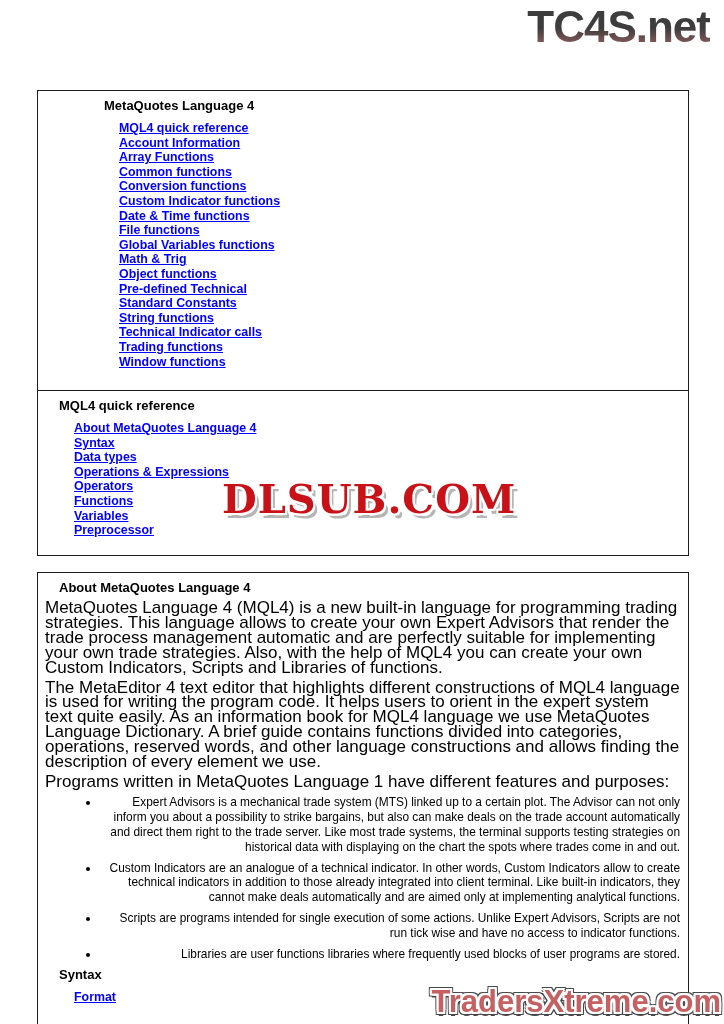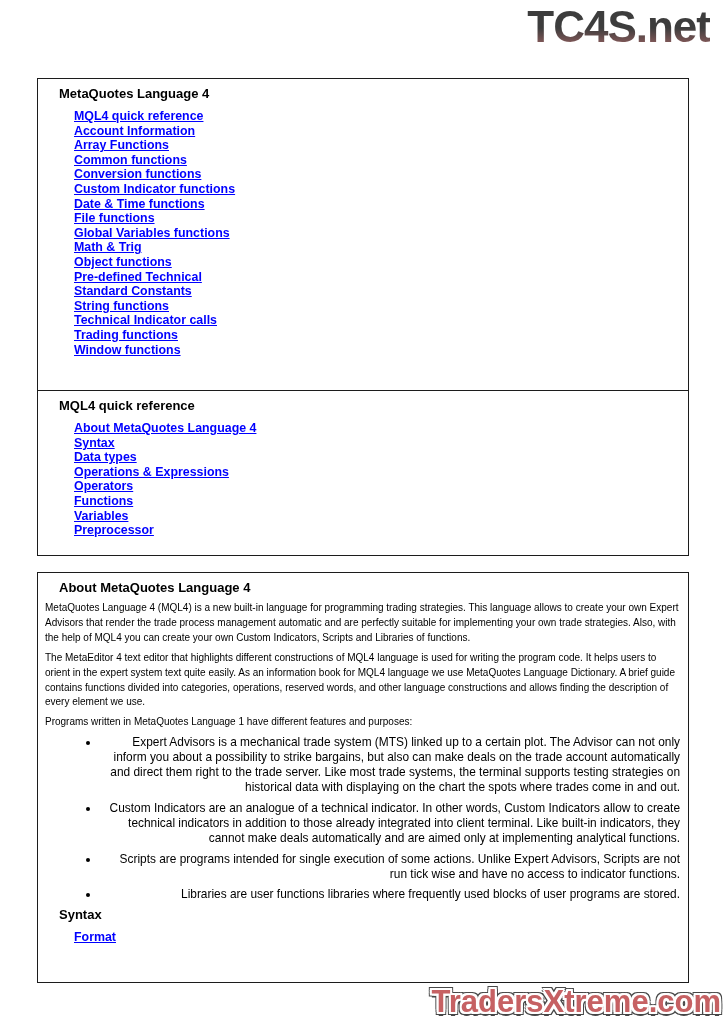--- a/index.html
+++ b/index.html
@@ -23,21 +23,21 @@
     font-size:44px;font-weight:bold;letter-spacing:-1px;
     background:linear-gradient(180deg,var(--logo_gray) 0%,var(--logo_gray) 52%,#7c5656 80%,var(--logo_red_tint) 100%);
     -webkit-background-clip:text;background-clip:text;color:transparent;
   }
 
   
   .panel{
     position:absolute;left:37px;width:652px;
     border:1px solid var(--border);background:#fff;
   }
-  .panel-index{top:78px;height:360px;}
+  .panel-index{top:90px;height:360px;padding-left:45px;}
   .panel-quickref{top:390px;height:166px;}
   .panel-about{top:572px;min-height:411px;}
 
   .panel-title{
     font-size:13px;font-weight:bold;color:#000;
     margin:8px 0 0 21px;line-height:14px;
   }
   .link-list{margin:8px 0 0 36px;}
   .nav-link{
     display:block;font-size:12.4px;font-weight:bold;line-height:14.6px;
@@ -50,21 +50,21 @@
     font-family:"DejaVu Serif",serif;font-weight:bold;font-size:40px;line-height:1;
     letter-spacing:1px;color:var(--dlsub_red);
     text-shadow:
       -2px -2px 0 #fff, 2px -2px 0 #fff, -2px 2px 0 #fff, 2px 2px 0 #fff,
       -2px 0 0 #fff, 2px 0 0 #fff, 0 -2px 0 #fff, 0 2px 0 #fff,
       4px 5px 0 #b5b5b5;
   }
 
   
   .about-body{padding:6px 8px 6px 7px;}
-  .para{margin:0 0 5px 0;font-size:10px;line-height:14.9px;}
+  .para{margin:0 0 5px 0;font-size:17px;line-height:14.9px;}
   .bullets{margin:2px 0 4px 0;padding:0 0 0 55px;}
   .bullets li{margin:0 0 6px 0;font-size:11.9px;line-height:14.9px;padding-left:1px;text-align:right;}
   .syntax-heading{font-size:13px;font-weight:bold;margin:6px 0 5px 14px;line-height:14px;}
   .format-link{
     display:inline-block;margin:0 0 16px 29px;font-size:12.4px;font-weight:bold;
     color:var(--link_blue);text-decoration:underline;cursor:pointer;
   }
 
   
   .traders-logo{
@@ -111,20 +111,21 @@
   <div class="link-list">
       <a class="nav-link">About MetaQuotes Language 4</a>
       <a class="nav-link">Syntax</a>
       <a class="nav-link">Data types</a>
       <a class="nav-link">Operations &amp; Expressions</a>
       <a class="nav-link">Operators</a>
       <a class="nav-link">Functions</a>
       <a class="nav-link">Variables</a>
       <a class="nav-link">Preprocessor</a>
     </div>
+  <div class="dlsub">DLSUB.COM</div>
 </div>
 
 <div class="panel panel-about">
   <div class="panel-title">About MetaQuotes Language 4</div>
   <div class="about-body">
     <div>
         <p class="para">MetaQuotes Language 4 (MQL4) is a new built-in language for programming trading strategies. This language allows to create your own Expert Advisors that render the trade process management automatic and are perfectly suitable for implementing your own trade strategies. Also, with the help of MQL4 you can create your own Custom Indicators, Scripts and Libraries of functions.</p>
         <p class="para">The MetaEditor 4 text editor that highlights different constructions of MQL4 language is used for writing the program code. It helps users to orient in the expert system text quite easily. As an information book for MQL4 language we use MetaQuotes Language Dictionary. A brief guide contains functions divided into categories, operations, reserved words, and other language constructions and allows finding the description of every element we use.</p>
         <p class="para">Programs written in MetaQuotes Language 1 have different features and purposes:</p>
       </div>

